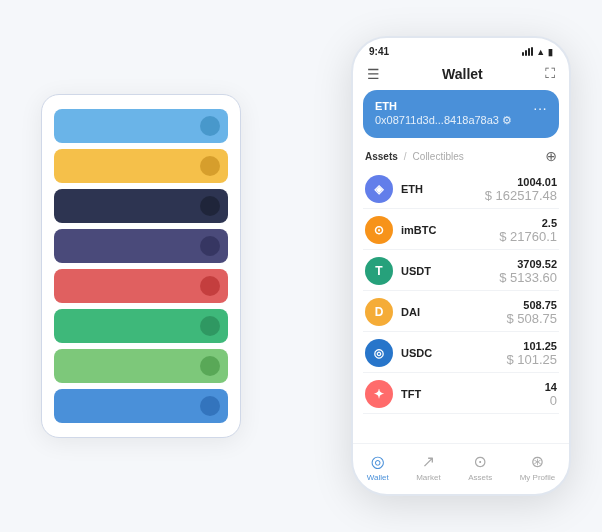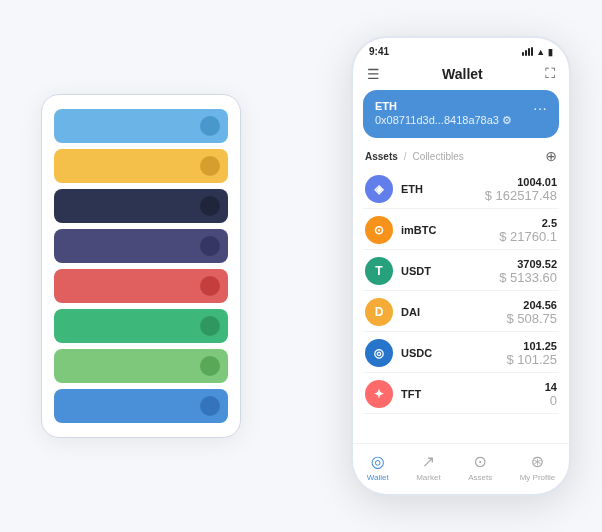--- a/index.html
+++ b/index.html
@@ -402,21 +402,21 @@
               <div class="asset-amount">3709.52</div>
               <div class="asset-usd">$ 5133.60</div>
             </div>
           </div>
           <div class="asset-row">
             <div class="asset-left">
               <div class="asset-icon icon-dai">D</div>
               <span class="asset-name">DAI</span>
             </div>
             <div class="asset-right">
-              <div class="asset-amount">204.56</div>
+              <div class="asset-amount">508.75</div>
               <div class="asset-usd">$ 508.75</div>
             </div>
           </div>
           <div class="asset-row">
             <div class="asset-left">
               <div class="asset-icon icon-usdc">◎</div>
               <span class="asset-name">USDC</span>
             </div>
             <div class="asset-right">
               <div class="asset-amount">101.25</div>

